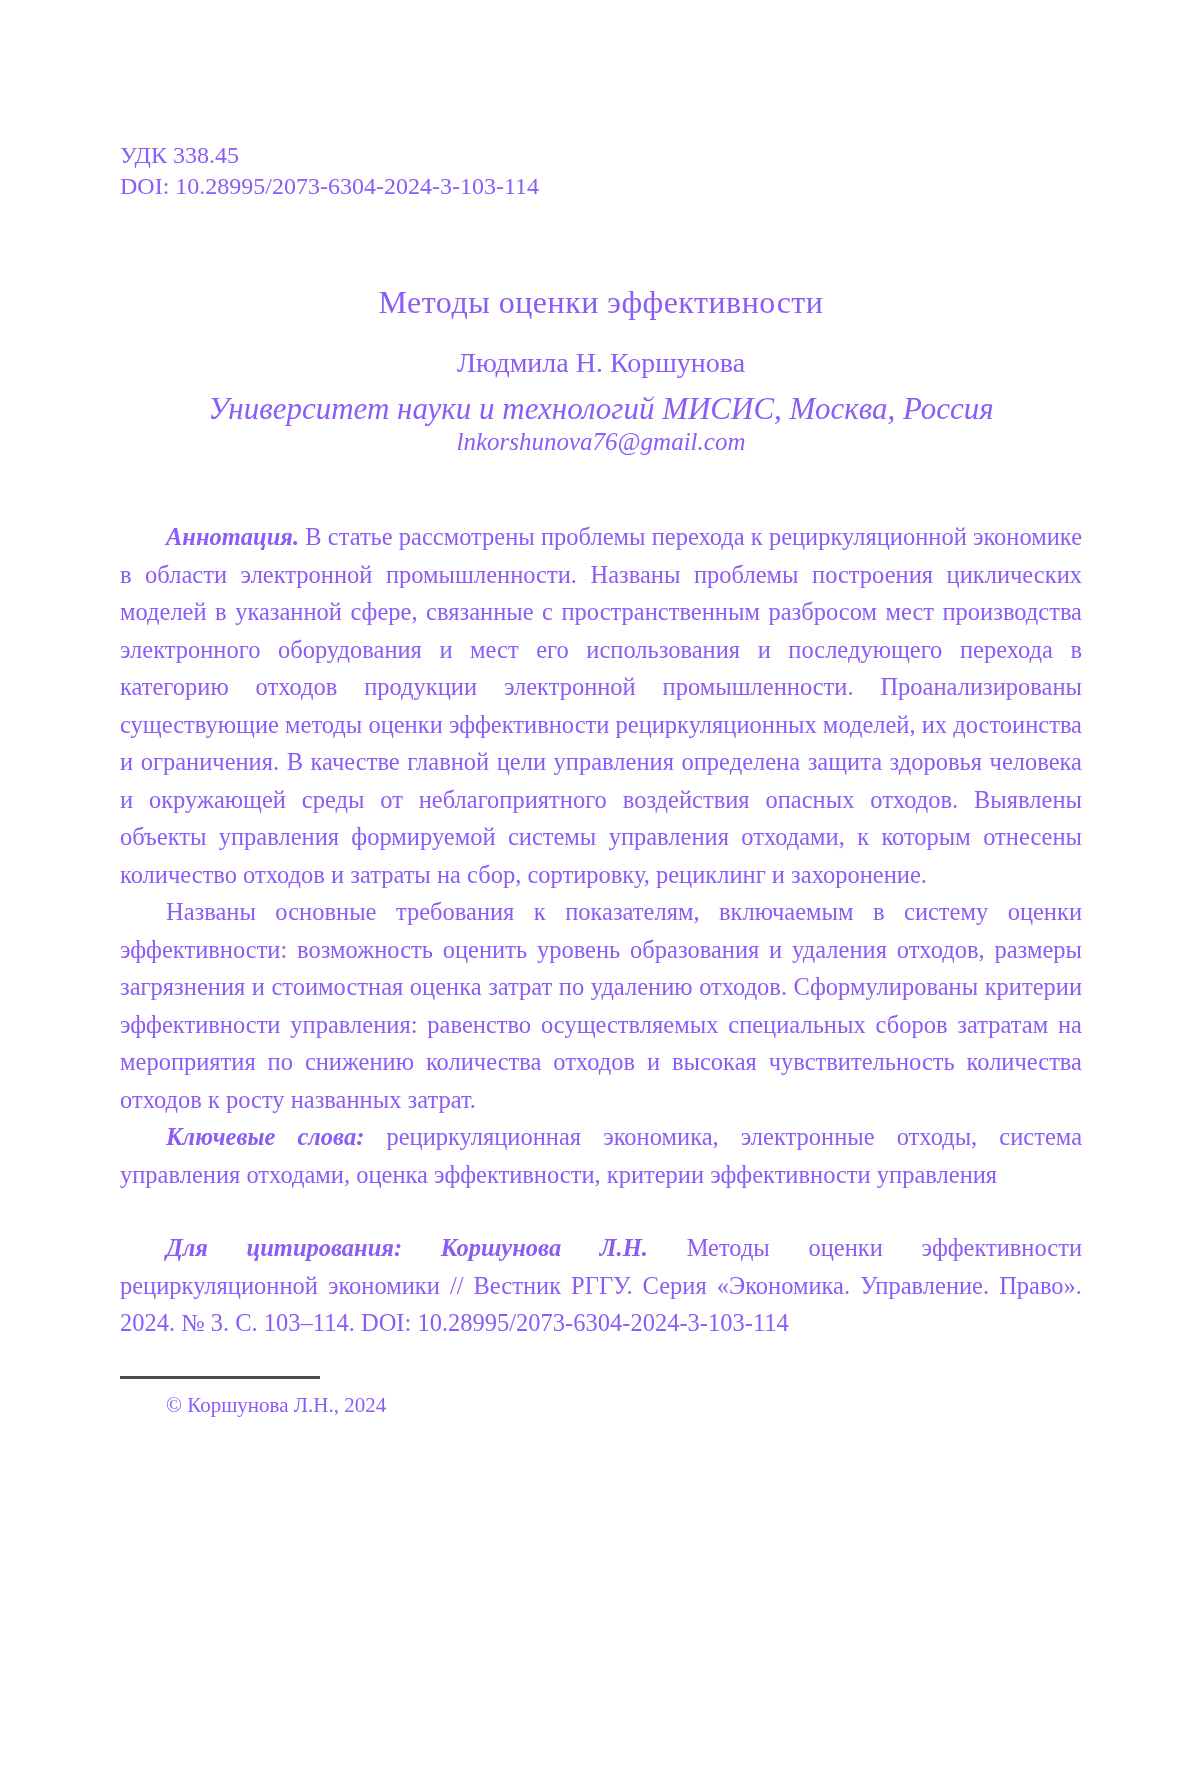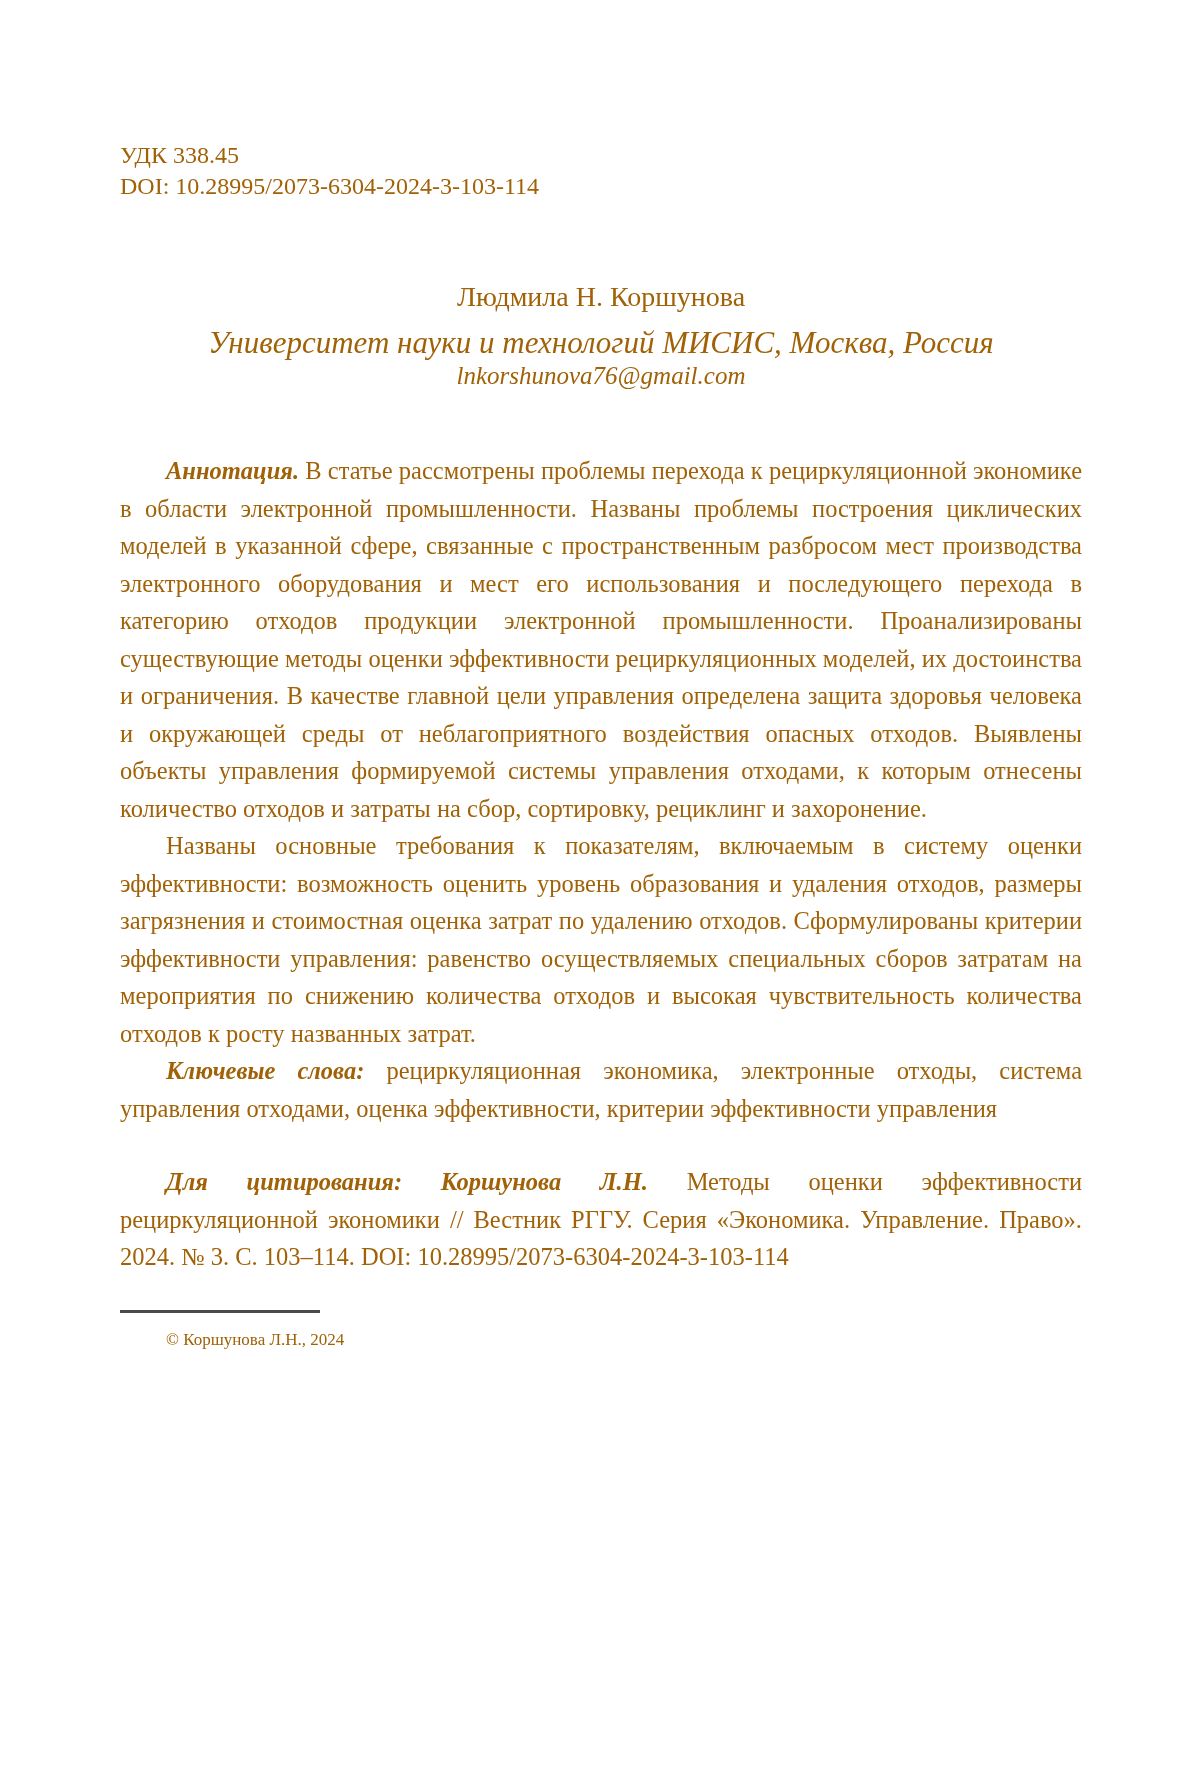--- a/index.html
+++ b/index.html
@@ -6,21 +6,21 @@
     margin: 0;
     padding: 0;
     background: #ffffff;
   }
   .page {
     position: relative;
     width: 1200px;
     height: 1432px;
     margin: 0 auto;
     background: #ffffff;
-    color: #a16207;
+    color: #8b5cf6;
     font-family: "Liberation Serif", "DejaVu Serif", serif;
     overflow: hidden;
     box-sizing: border-box;
     padding: 0 118px 0 120px;
   }
   .meta-block {
     margin-top: 140px;
     font-size: 24px;
     line-height: 31px;
   }
@@ -30,20 +30,21 @@
   }
   .article-title {
     margin: 0;
     font-size: 32px;
     font-weight: 400;
     line-height: 44px;
     letter-spacing: 0.5px;
   }
   .article-title span { display: block; }
   .author-name {
+    margin-top: 22px;
     font-size: 28px;
     line-height: 34px;
   }
   .affiliation {
     margin-top: 12px;
     font-style: italic;
     font-size: 31px;
     line-height: 33px;
   }
   .email {
@@ -68,21 +69,21 @@
   .copyright-rule {
     margin-top: 34px;
     width: 200px;
     border: none;
     border-top: 3px solid #4a4a4a;
     margin-left: 0;
     margin-bottom: 0;
   }
   .copyright-line {
     margin-top: 10px;
-    font-size: 17px;
+    font-size: 21px;
     line-height: 33px;
     text-indent: 46px;
   }
   .page-footer {
     margin-top: 16px;
     font-size: 21px;
     line-height: 28px;
     letter-spacing: 0.2px;
     white-space: nowrap;
   }
@@ -92,20 +93,21 @@
 
 <div class="page">
 
   <div class="meta-block">
     <div>УДК 338.45</div>
     <div>DOI: 10.28995/2073-6304-2024-3-103-114</div>
   </div>
 
   <div class="title-block">
     <h1 class="article-title">
+        <span>Методы оценки эффективности</span>
       </h1>
     <div class="author-name">Людмила Н. Коршунова</div>
     <div class="affiliation">Университет науки и технологий МИСИС, Москва, Россия</div>
     <div class="email">lnkorshunova76@gmail.com</div>
   </div>
 
   <div class="abstract-block">
     <p class="body-par"><span class="it">Аннотация.</span> <span>В статье рассмотрены проблемы перехода к рециркуляционной экономике в области электронной промышленности. Названы проблемы построения циклических моделей в указанной сфере, связанные с пространственным разбросом мест производства электронного оборудования и мест его использования и последующего перехода в категорию отходов продукции электронной промышленности. Проанализированы существующие методы оценки эффективности рециркуляционных моделей, их достоинства и ограничения. В качестве главной цели управления определена защита здоровья человека и окружающей среды от неблагоприятного воздействия опасных отходов. Выявлены объекты управления формируемой системы управления отходами, к которым отнесены количество отходов и затраты на сбор, сортировку, рециклинг и захоронение.</span></p>
     <p class="body-par">Названы основные требования к показателям, включаемым в систему оценки эффективности: возможность оценить уровень образования и удаления отходов, размеры загрязнения и стоимостная оценка затрат по удалению отходов. Сформулированы критерии эффективности управления: равенство осуществляемых специальных сборов затратам на мероприятия по снижению количества отходов и высокая чувствительность количества отходов к росту названных затрат.</p>
     <p class="body-par"><span class="it">Ключевые слова:</span> <span>рециркуляционная экономика, электронные отходы, система управления отходами, оценка эффективности, критерии эффективности управления</span></p>

